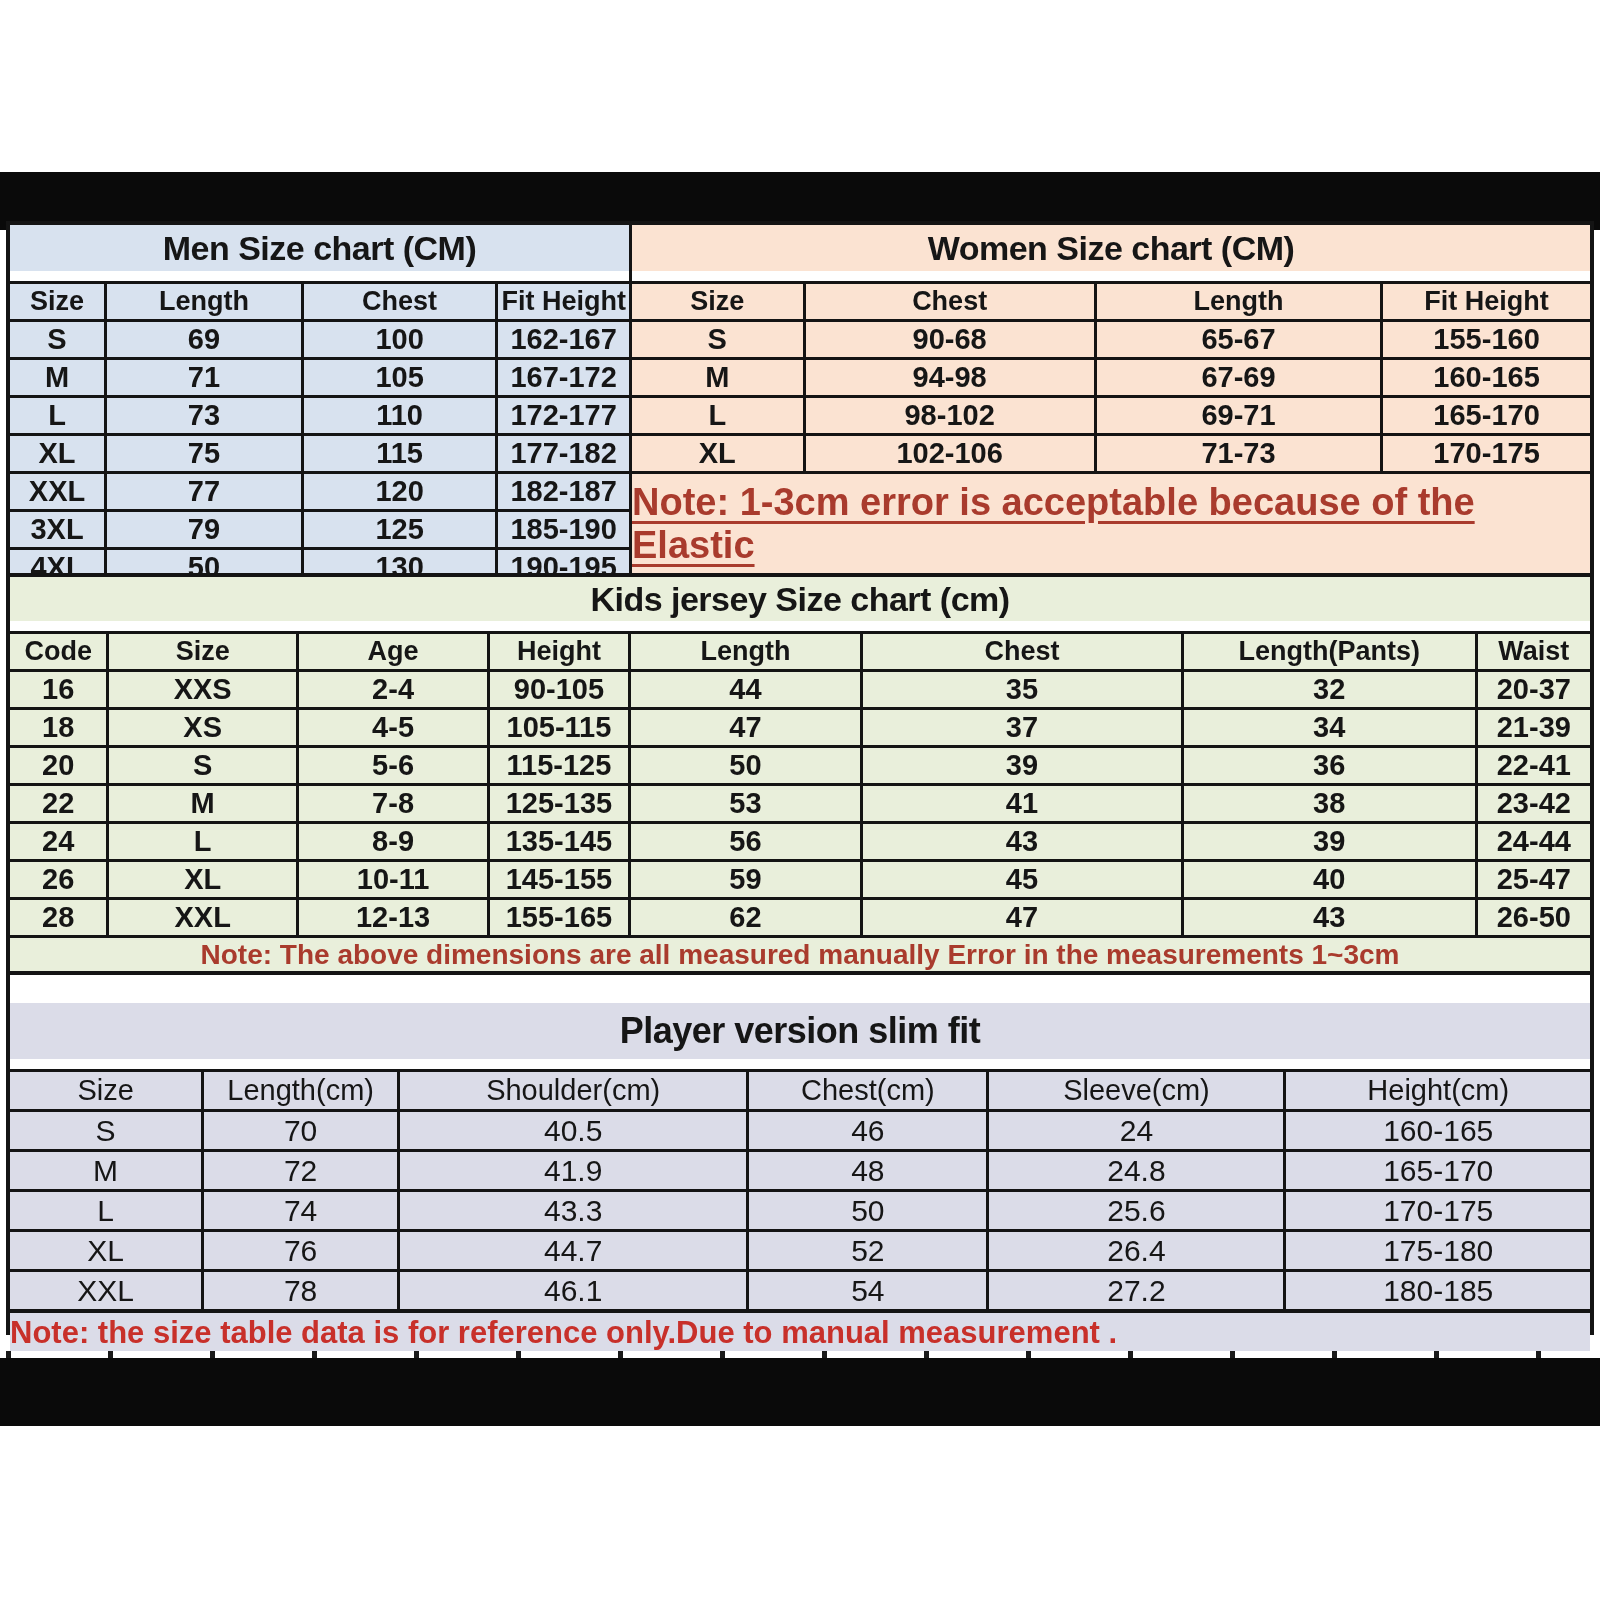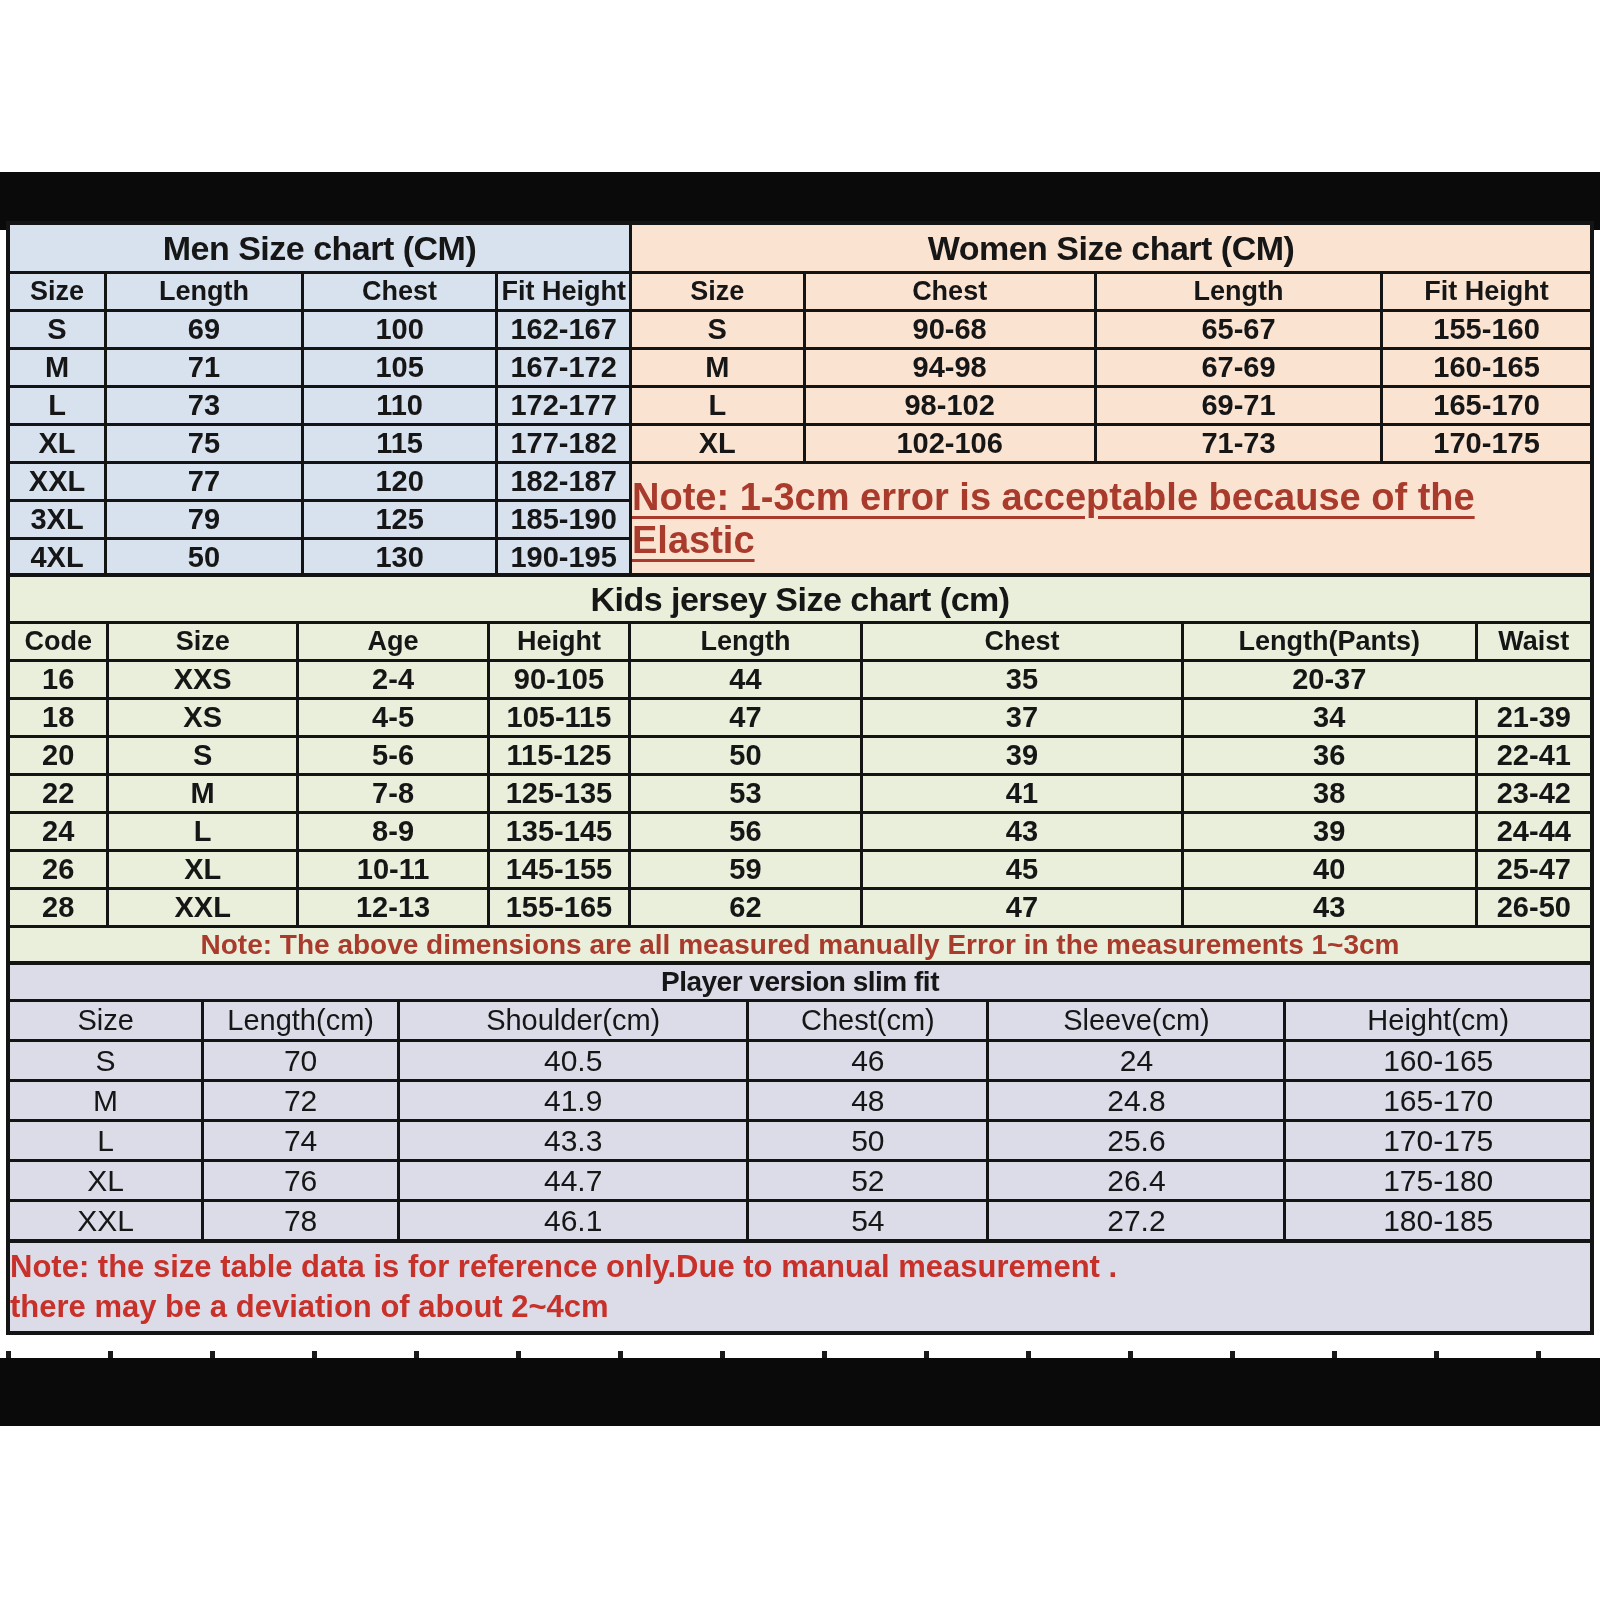--- a/index.html
+++ b/index.html
@@ -33,21 +33,21 @@
     display:flex;align-items:center;justify-content:center;
     font-weight:bold;font-size:34px;letter-spacing:-0.5px;
   }
   .grid-row{display:grid;border-top:3px solid var(--line);}
   .grid-row > div{
     display:flex;align-items:center;justify-content:center;
     border-left:3px solid var(--line);
     overflow:hidden;white-space:nowrap;
   }
   .grid-row > div:first-child{border-left:none;}
-  .hdr{font-size:27px;font-weight:bold;}
+  .hdr{font-size:27px;font-weight:bold;margin-top:10px;}
   .cell-bold{font-size:29px;font-weight:bold;}
 
   
   .row-a{display:flex;height:348px;flex:none;}
   .men-sec{width:622px;flex:none;display:flex;flex-direction:column;border-right:3px solid var(--line);}
   .women-sec{flex:1;display:flex;flex-direction:column;}
   .men-sec .section-title, .women-sec .section-title{height:46px;flex:none;}
   .men-sec .grid-row, .women-sec .grid-row{height:38px;flex:none;}
   .men-bg{background:var(--men-bg);}
   .women-bg{background:var(--women-bg);}
@@ -68,21 +68,21 @@
   .cols-kids{grid-template-columns:6.1fr 12fr 12.1fr 8.9fr 14.7fr 20.3fr 18.6fr 7.3fr;}
   .kids-note{
     height:36px;flex:none;border-top:3px solid var(--line);
     display:flex;align-items:center;justify-content:center;
     font-size:28px;font-weight:bold;color:var(--note-red);
   }
 
   
   .player-sec{flex:none;display:flex;flex-direction:column;border-top:4px solid var(--line);}
   .player-bg{background:var(--player-bg);}
-  .player-sec .section-title{height:34px;flex:none;font-size:28px;}
+  .player-sec .section-title{height:56px;flex:none;font-size:36px;margin-top:28px;}
   .player-sec .grid-row{height:40px;flex:none;}
   .player-sec .hdr{font-weight:normal;font-size:29px;}
   .cell-plain{font-size:30px;font-weight:normal;}
   .cols-player{grid-template-columns:12.1fr 12.4fr 22.1fr 15.2fr 18.8fr 19.4fr;}
 
   
   .footer-note{
     flex:1;border-top:4px solid var(--line);
     background:var(--player-bg);
     display:flex;flex-direction:column;justify-content:center;
@@ -206,20 +206,21 @@
           <div>Waist</div>
         </div>
       <div>
           <div class="grid-row cols-kids kids-bg cell-bold">
             <div>16</div>
             <div>XXS</div>
             <div>2-4</div>
             <div>90-105</div>
             <div>44</div>
             <div>35</div>
+            <div>32</div>
             <div>20-37</div>
           </div>
           <div class="grid-row cols-kids kids-bg cell-bold">
             <div>18</div>
             <div>XS</div>
             <div>4-5</div>
             <div>105-115</div>
             <div>47</div>
             <div>37</div>
             <div>34</div>

